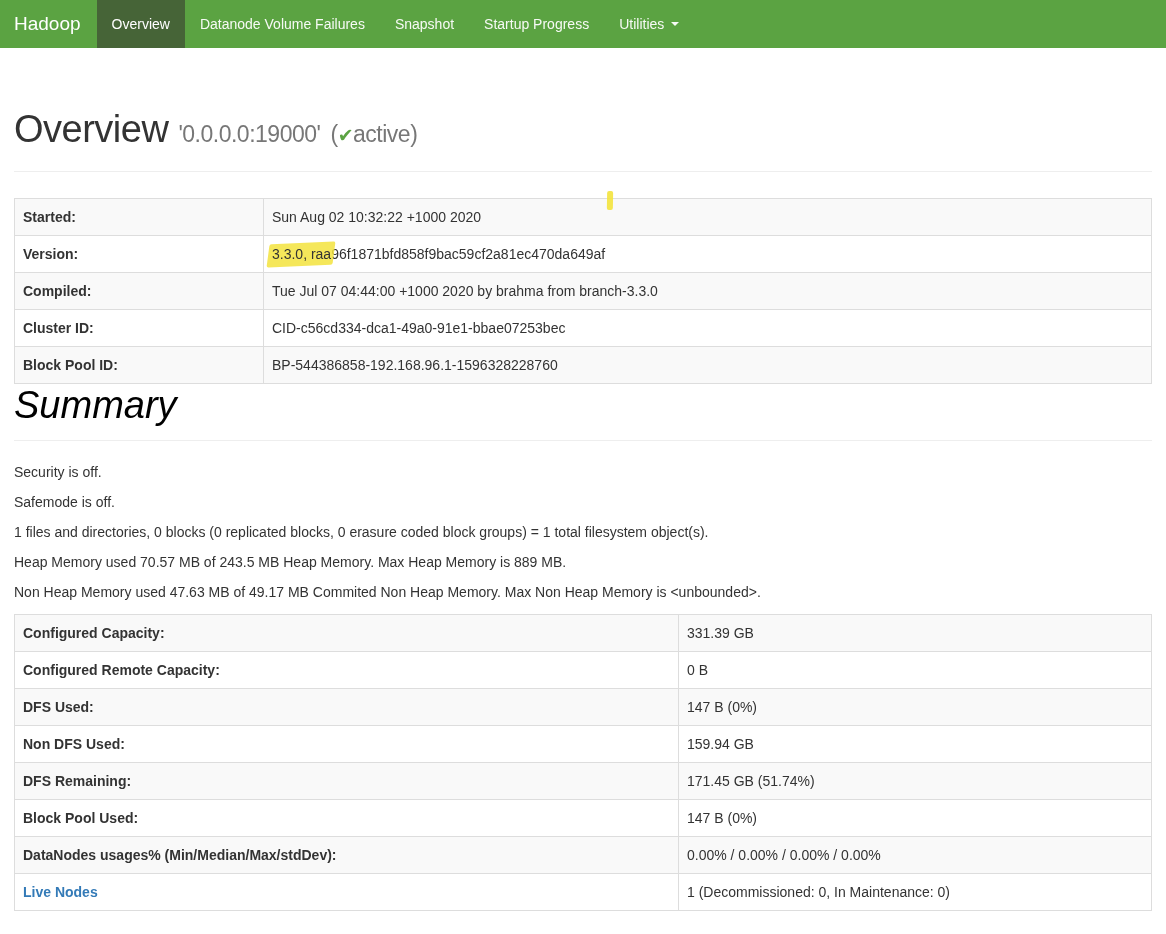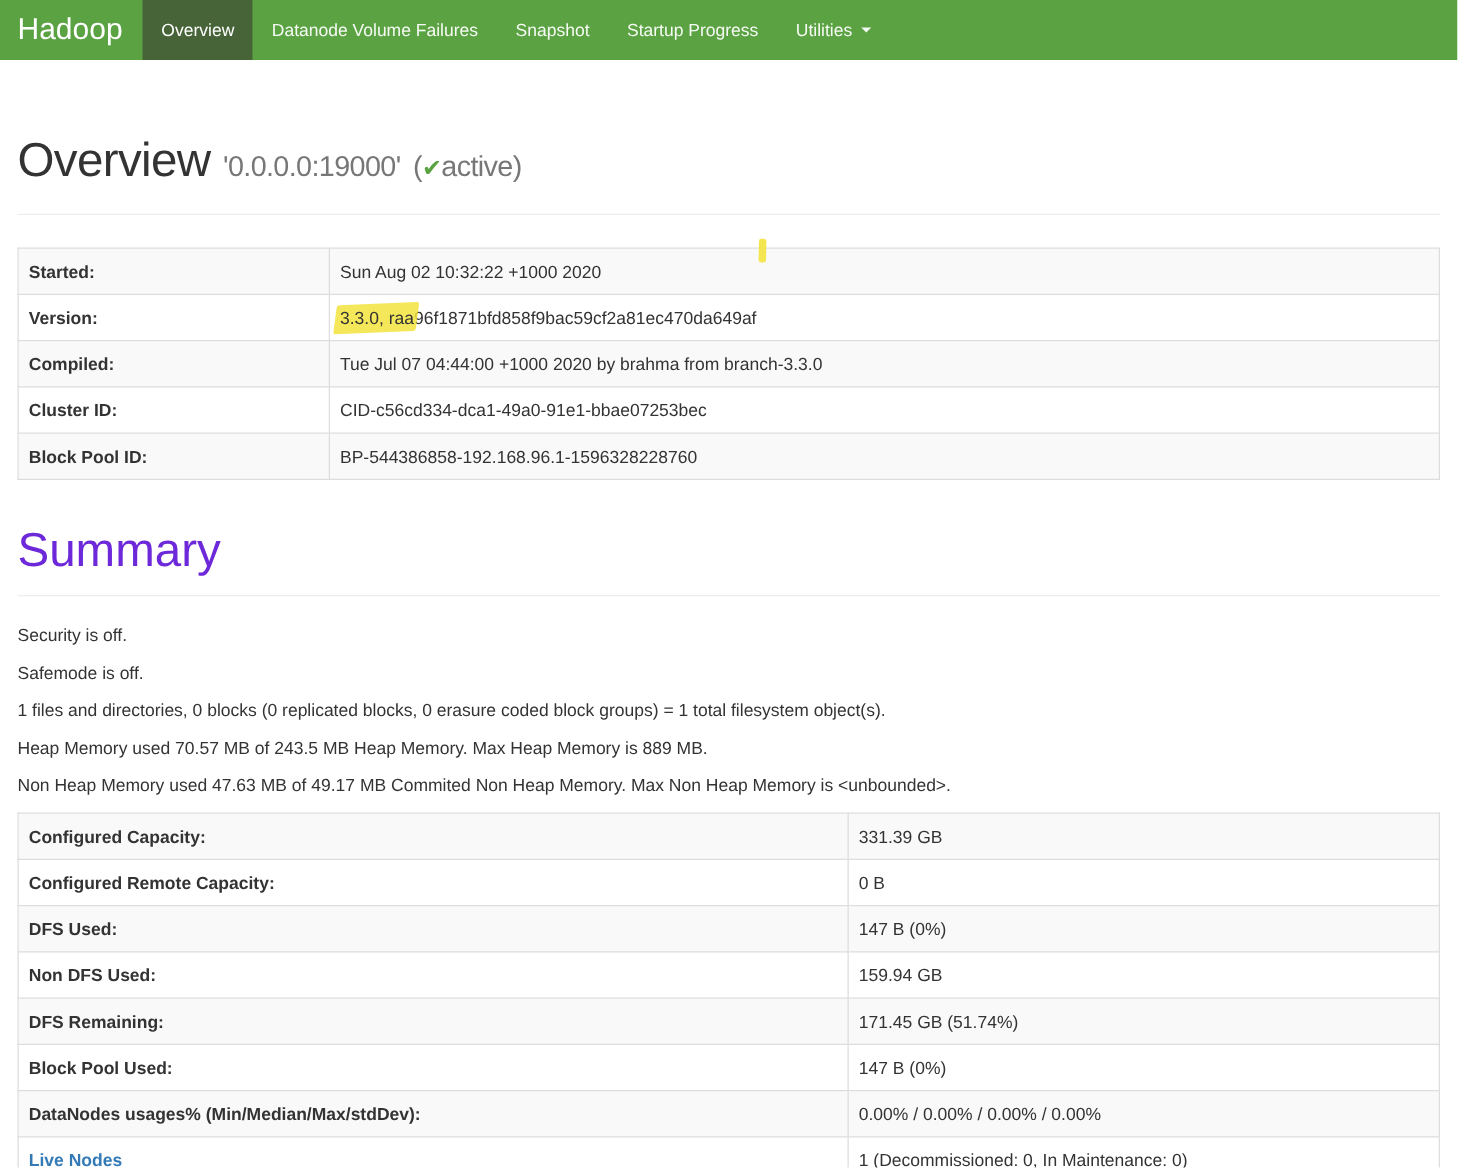--- a/index.html
+++ b/index.html
@@ -14,21 +14,21 @@
 
   
   .navbar {
     height: 48px;
     background: var(--navbar-bg, #5BA342);
     display: flex;
     align-items: stretch;
   }
   .brand {
     color: #fff;
-    font-size: 24px;
+    font-size: 19px;
     padding: 0 16px 0 14px;
     display: flex;
     align-items: center;
     cursor: pointer;
   }
   .nav-item {
     color: rgba(255,255,255,0.95);
     font-size: 14px;
     padding: 0 15px;
     display: flex;
@@ -91,25 +91,25 @@
     text-align: left;
     vertical-align: top;
   }
   table.info th { font-weight: bold; color: #333; }
   table.cluster { margin-top: 26px; }
   table.cluster th { width: 249px; }
   table.summary-table { margin-top: 13px; }
   table.summary-table th { width: 664px; }
 
   h1.section-title {
-    margin-top: 36px;
     font-size: 38px;
     font-weight: 500;
     line-height: 42px;
-    color: #6d28d9;
+    color: #000000;
+    font-style: italic;
   }
 
   .summary-paragraphs { }
   .summary-paragraphs p {
     font-size: 14px;
     line-height: 17px;
     margin-top: 13px;
     margin-bottom: 0;
   }
   .summary-paragraphs p:first-child { margin-top: 23px; }

